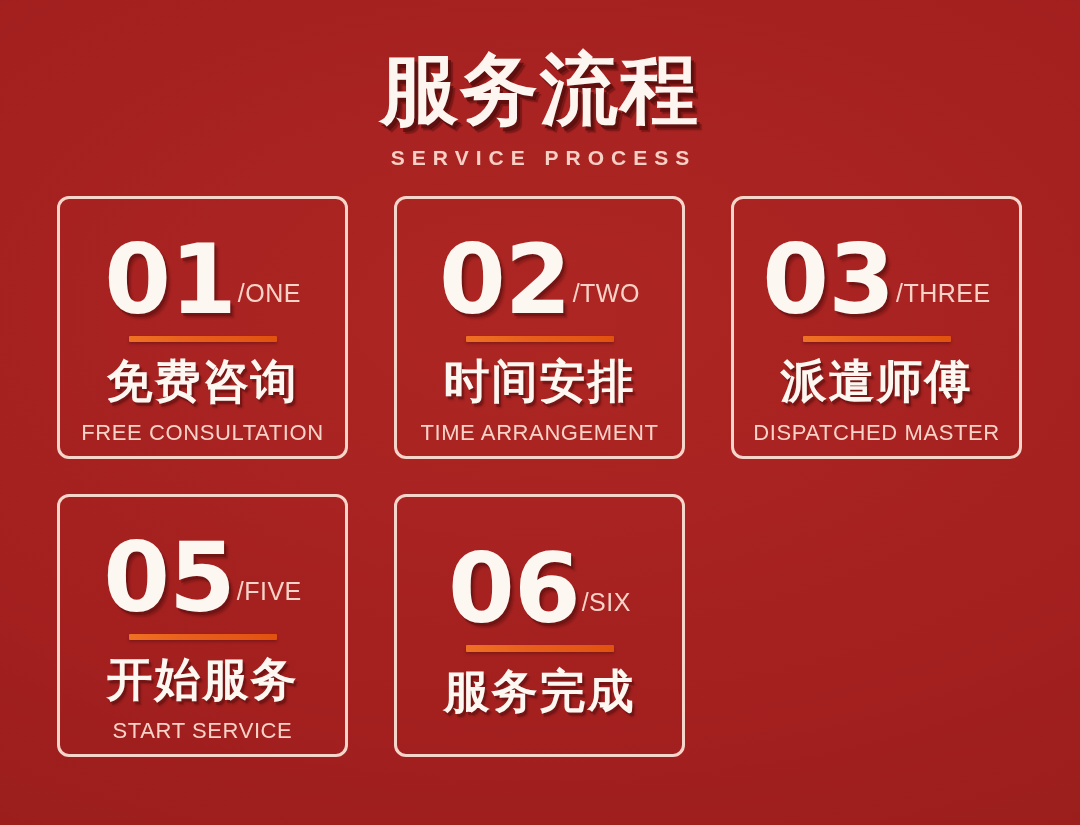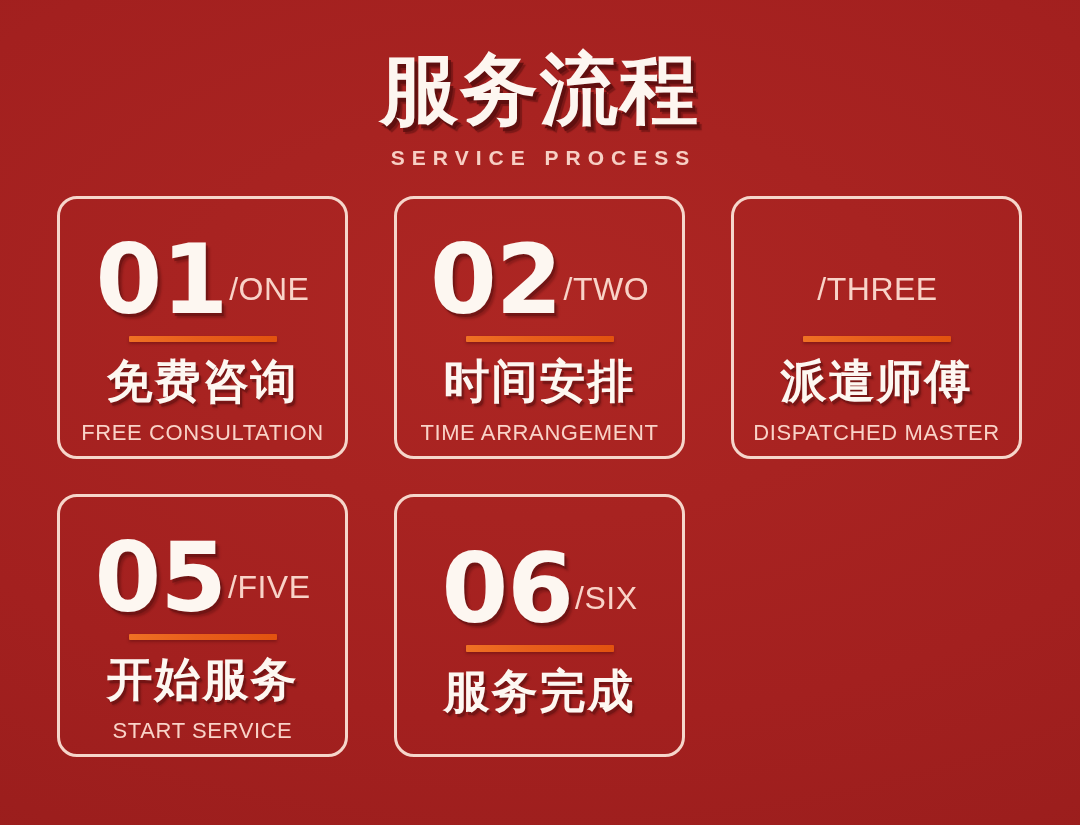--- a/index.html
+++ b/index.html
@@ -60,21 +60,21 @@
     display: grid;
     grid-template-columns: repeat(3, 291px);
     grid-template-rows: 263px 263px;
     column-gap: 46px;
     row-gap: 35px;
   }
 
   .card {
     position: relative;
     border: 3px solid #f6d6cb;
-    border-radius: 20px;
+    border-radius: 12px;
     box-sizing: border-box;
     padding: 14px 16px 10px 16px;
     display: flex;
     flex-direction: column;
     align-items: center;
     justify-content: flex-start;
     background: transparent;
   }
 
   .num-row {
@@ -90,21 +90,21 @@
     font-size: 96px;
     font-weight: bold;
     line-height: 0.92;
     color: #fdf7f1;
     letter-spacing: -1px;
     text-shadow:
       2px 3px 0 rgba(95, 16, 16, 0.55),
       4px 5px 2px rgba(70, 10, 10, 0.30);
   }
   .num-en {
-    font-size: 32px;
+    font-size: 25px;
     font-weight: 400;
     color: #f9d3c8;
     letter-spacing: 0.5px;
     padding-bottom: 16px;
     margin-left: 2px;
     white-space: nowrap;
   }
 
   .divider {
     width: 148px;
@@ -163,20 +163,21 @@
         <span class="num">02</span>
         <span class="num-en">/TWO</span>
       </div>
       <div class="divider"></div>
       <div class="label-cn">时间安排</div>
       <div class="label-en">TIME ARRANGEMENT</div>
     </div>
 
     <div class="card">
       <div class="num-row">
+        <span class="num">03</span>
         <span class="num-en">/THREE</span>
       </div>
       <div class="divider"></div>
       <div class="label-cn">派遣师傅</div>
       <div class="label-en">DISPATCHED MASTER</div>
     </div>
 
 
     <div class="card">
       <div class="num-row">

